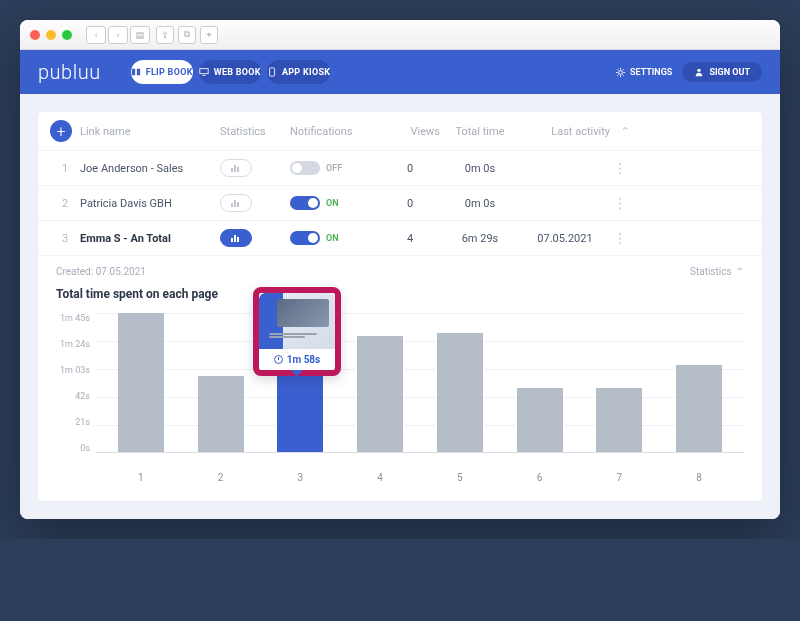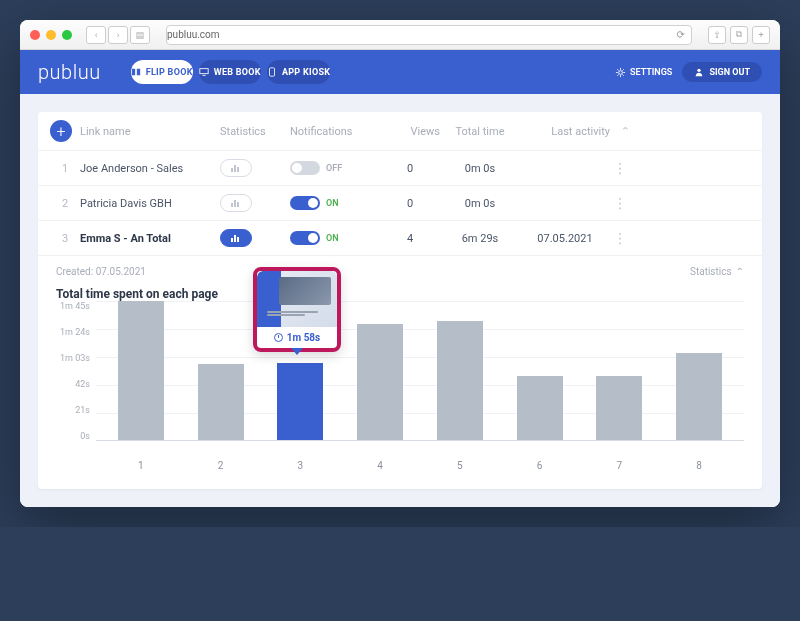--- a/index.html
+++ b/index.html
@@ -49,31 +49,31 @@
 .notif{display:flex;align-items:center;gap:6px}
 .notif-label{font-size:9px;font-weight:600}
 .notif-label.off{color:#a8adb8}
 .notif-label.on{color:#4caf50}
 .cell{color:#4a5568;text-align:center}
 .more{color:#c0c5cf;font-size:14px;cursor:pointer;text-align:center}
 .table-row{border-top:1px solid #f0f2f6}
 .stats-panel{border-top:1px solid #f0f2f6;padding:10px 18px 18px}
 .stats-head{display:flex;justify-content:space-between;font-size:10px;color:#a8adb8;margin-bottom:10px}
 .stats-head .right{display:flex;align-items:center;gap:4px;cursor:pointer}
-.chart-title{font-size:12px;font-weight:700;color:#2d3748;}
+.chart-title{font-size:12px;font-weight:700;color:#2d3748;margin-bottom:12px}
 .chart-area{position:relative;height:170px;display:flex}
 .y-axis{width:40px;display:flex;flex-direction:column;justify-content:space-between;font-size:9px;color:#a8adb8;text-align:right;padding-right:6px;height:140px}
 .plot{flex:1;position:relative;height:140px;border-bottom:1px solid #d8dce4}
 .grid-line{position:absolute;left:0;right:0;border-top:1px solid #eef1f6}
 .bars{position:absolute;left:0;right:0;bottom:0;height:140px;display:flex;justify-content:space-around;align-items:flex-end;padding:0 5px}
 .bar{width:46px;background:#b5bdc9;position:relative}
 .bar.active{background:#3a5fce}
 .x-axis{position:absolute;left:40px;right:0;bottom:0;display:flex;justify-content:space-around;padding:0 5px}
 .x-tick{width:46px;text-align:center;font-size:10px;color:#8a919f;padding-top:6px}
-.tooltip{position:absolute;bottom:88px;left:157px;width:88px;background:#fff;border:4px solid #be185d;border-radius:8px;box-shadow:0 4px 12px rgba(0,0,0,.15);z-index:5}
+.tooltip{position:absolute;bottom:76px;left:157px;width:88px;background:#fff;border:6px solid #be185d;border-radius:8px;box-shadow:0 4px 12px rgba(0,0,0,.15);z-index:5}
 .tooltip:after{content:"";position:absolute;bottom:-7px;left:50%;transform:translateX(-50%);width:0;height:0;border-left:6px solid transparent;border-right:6px solid transparent;border-top:7px solid #3a5fce}
 .thumb{height:56px;background:linear-gradient(135deg,#e8edf5,#d4dcea);border-radius:6px 6px 0 0;position:relative;overflow:hidden}
 .thumb .stripe{position:absolute;left:0;top:0;bottom:0;width:24px;background:#3a5fce;border-radius:6px 0 0 0}
 .thumb .photo{position:absolute;right:6px;top:6px;width:52px;height:28px;background:linear-gradient(135deg,#5a6b85,#8b98ad);border-radius:2px}
 .thumb .txt{position:absolute;left:10px;bottom:6px;right:6px;height:10px;display:flex;flex-direction:column;gap:1px}
 .thumb .txt span{height:2px;background:#9aa3b2;border-radius:1px}
 .tip-time{display:flex;align-items:center;justify-content:center;gap:4px;padding:5px;font-size:10px;font-weight:700;color:#3a5fce}
 .clock{width:9px;height:9px;border:1.5px solid #3a5fce;border-radius:50%;position:relative}
 .clock:after{content:"";position:absolute;left:3px;top:1px;width:1px;height:3px;background:#3a5fce}
 </style>
@@ -84,24 +84,20 @@
   <div class="titlebar">
     <div class="traffic">
       <div class="dot r"></div>
       <div class="dot y"></div>
       <div class="dot g"></div>
     </div>
     <div class="nav-btns">
       <div class="nav-btn">‹</div>
       <div class="nav-btn">›</div>
       <div class="nav-btn">▤</div>
-    </div>
-    <div class="urlbar">
-      <span>publuu.com</span>
-      <span class="refr">⟳</span>
     </div>
     <div class="url-actions">
       <div class="nav-btn">⇪</div>
       <div class="nav-btn">⧉</div>
       <div class="nav-btn">+</div>
     </div>
   </div>
 
   <div class="appbar">
     <div class="logo">publuu</div>

